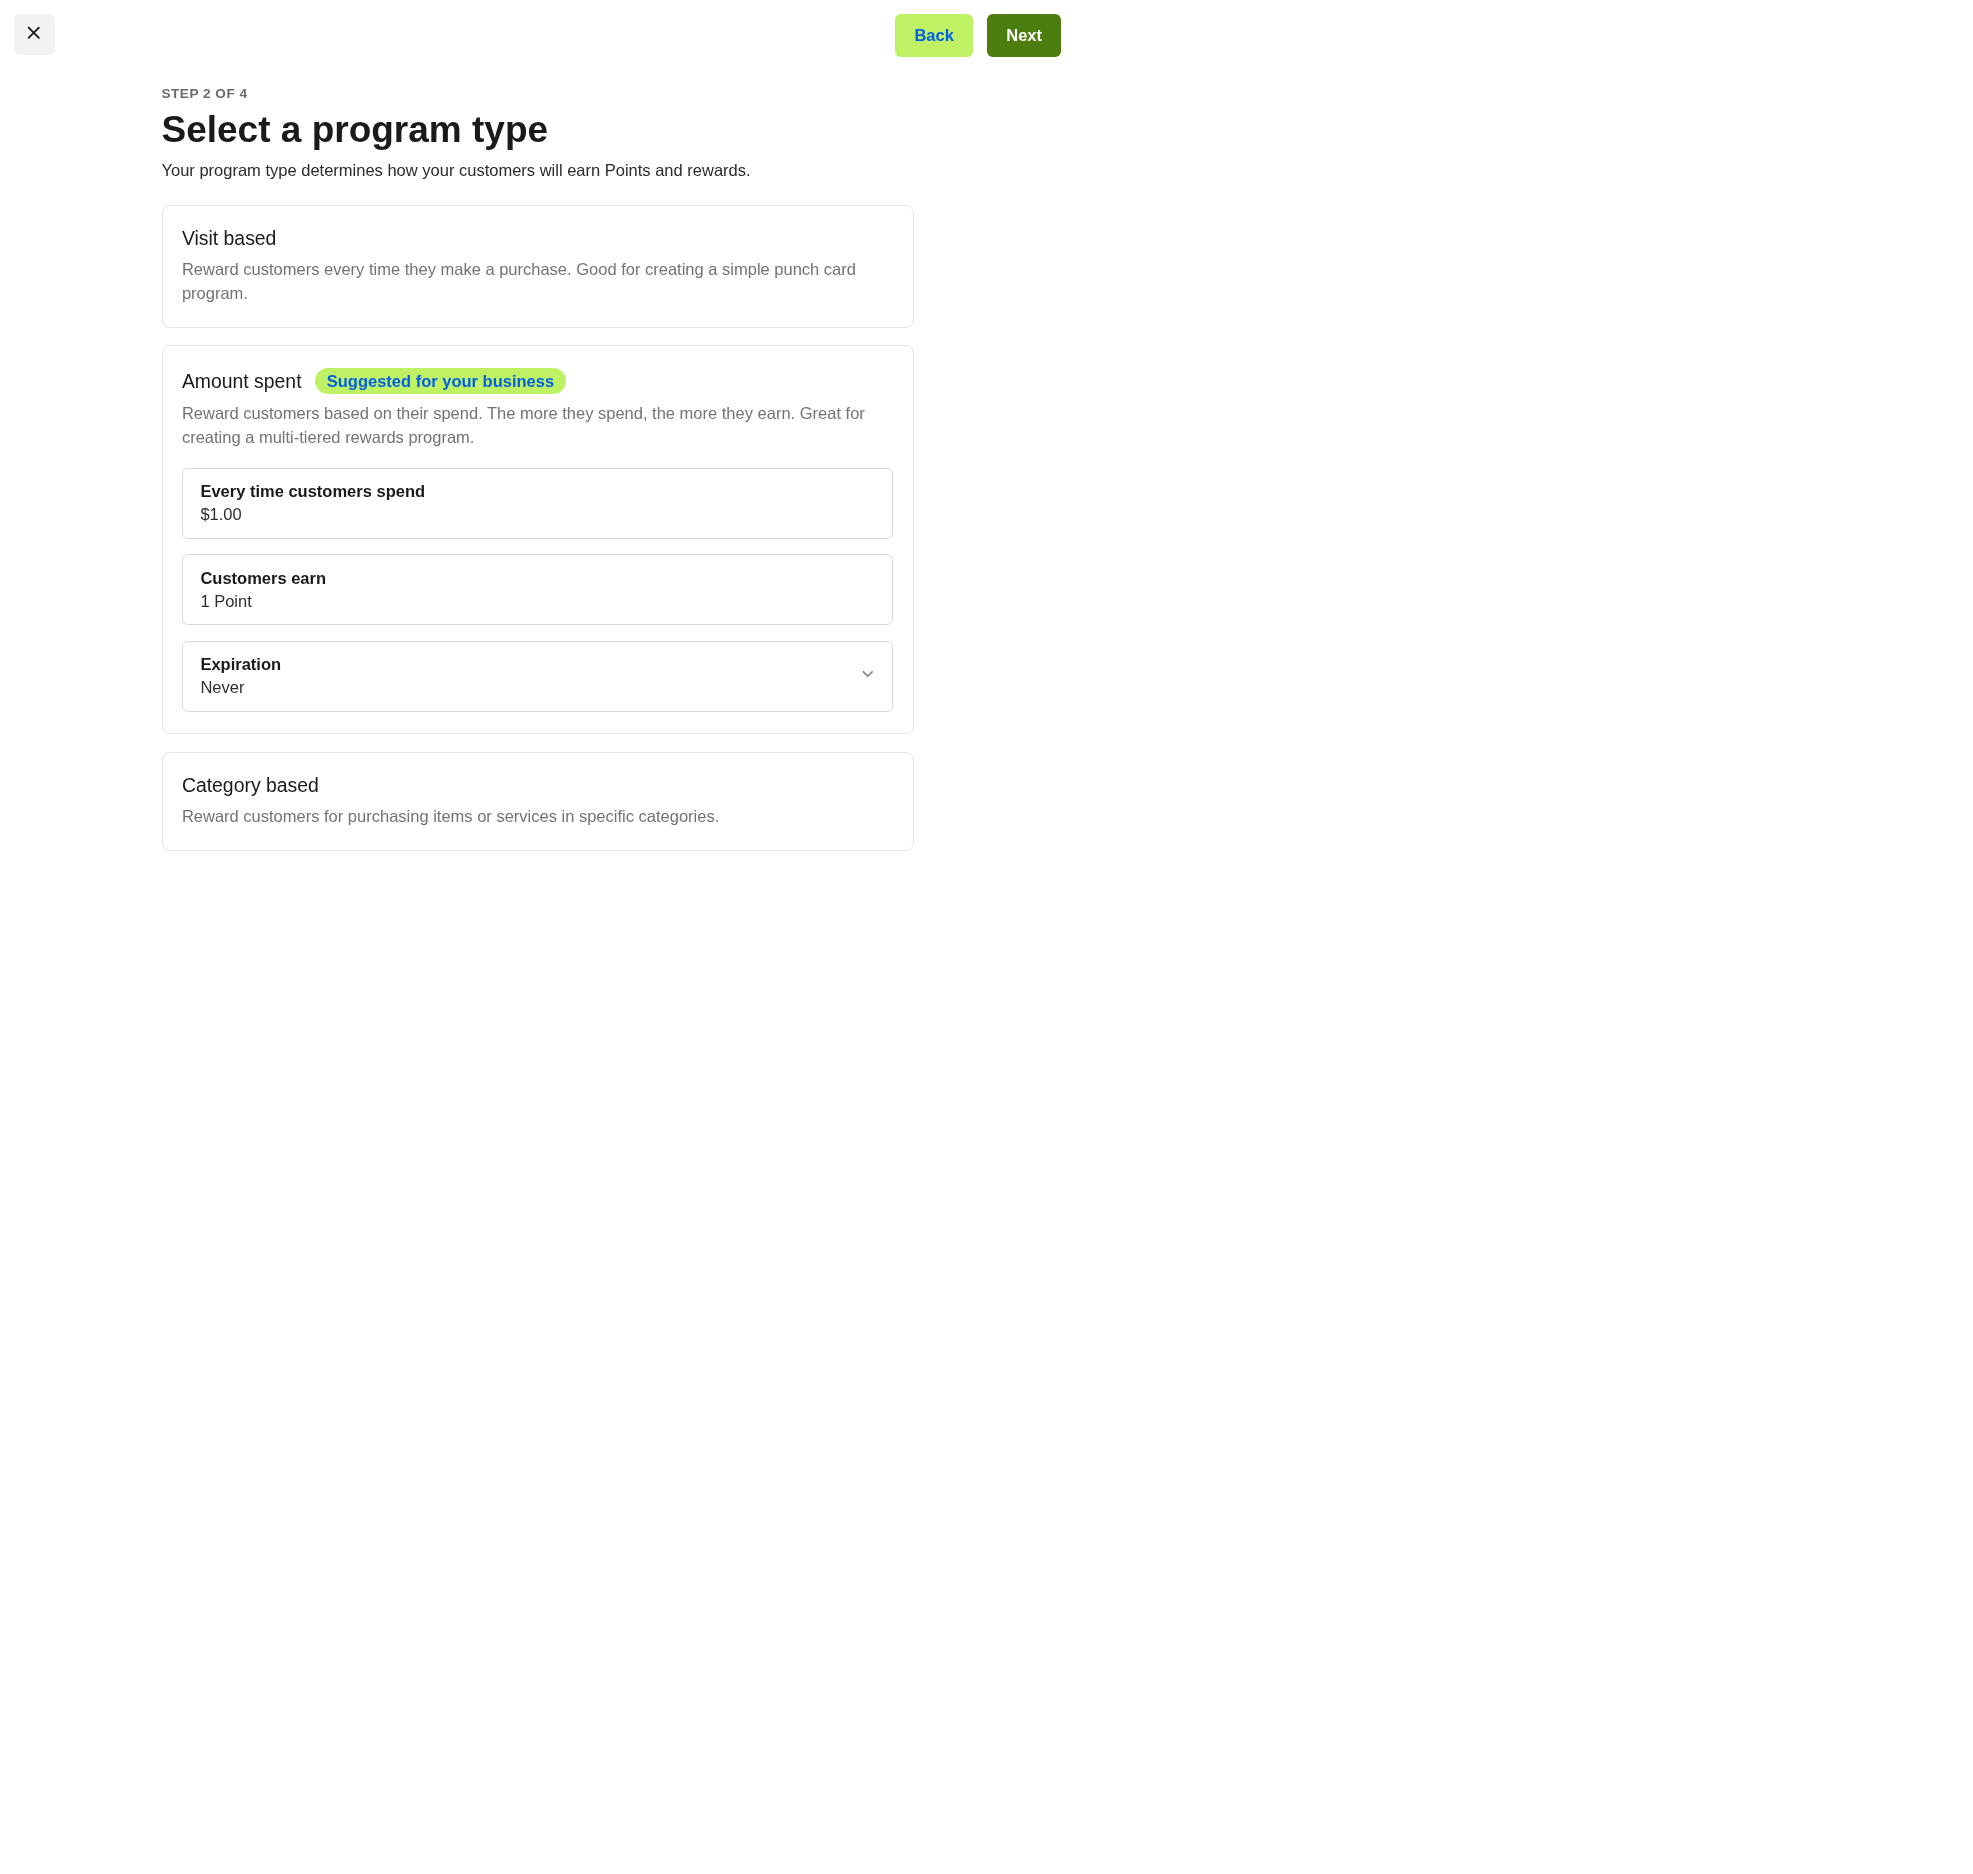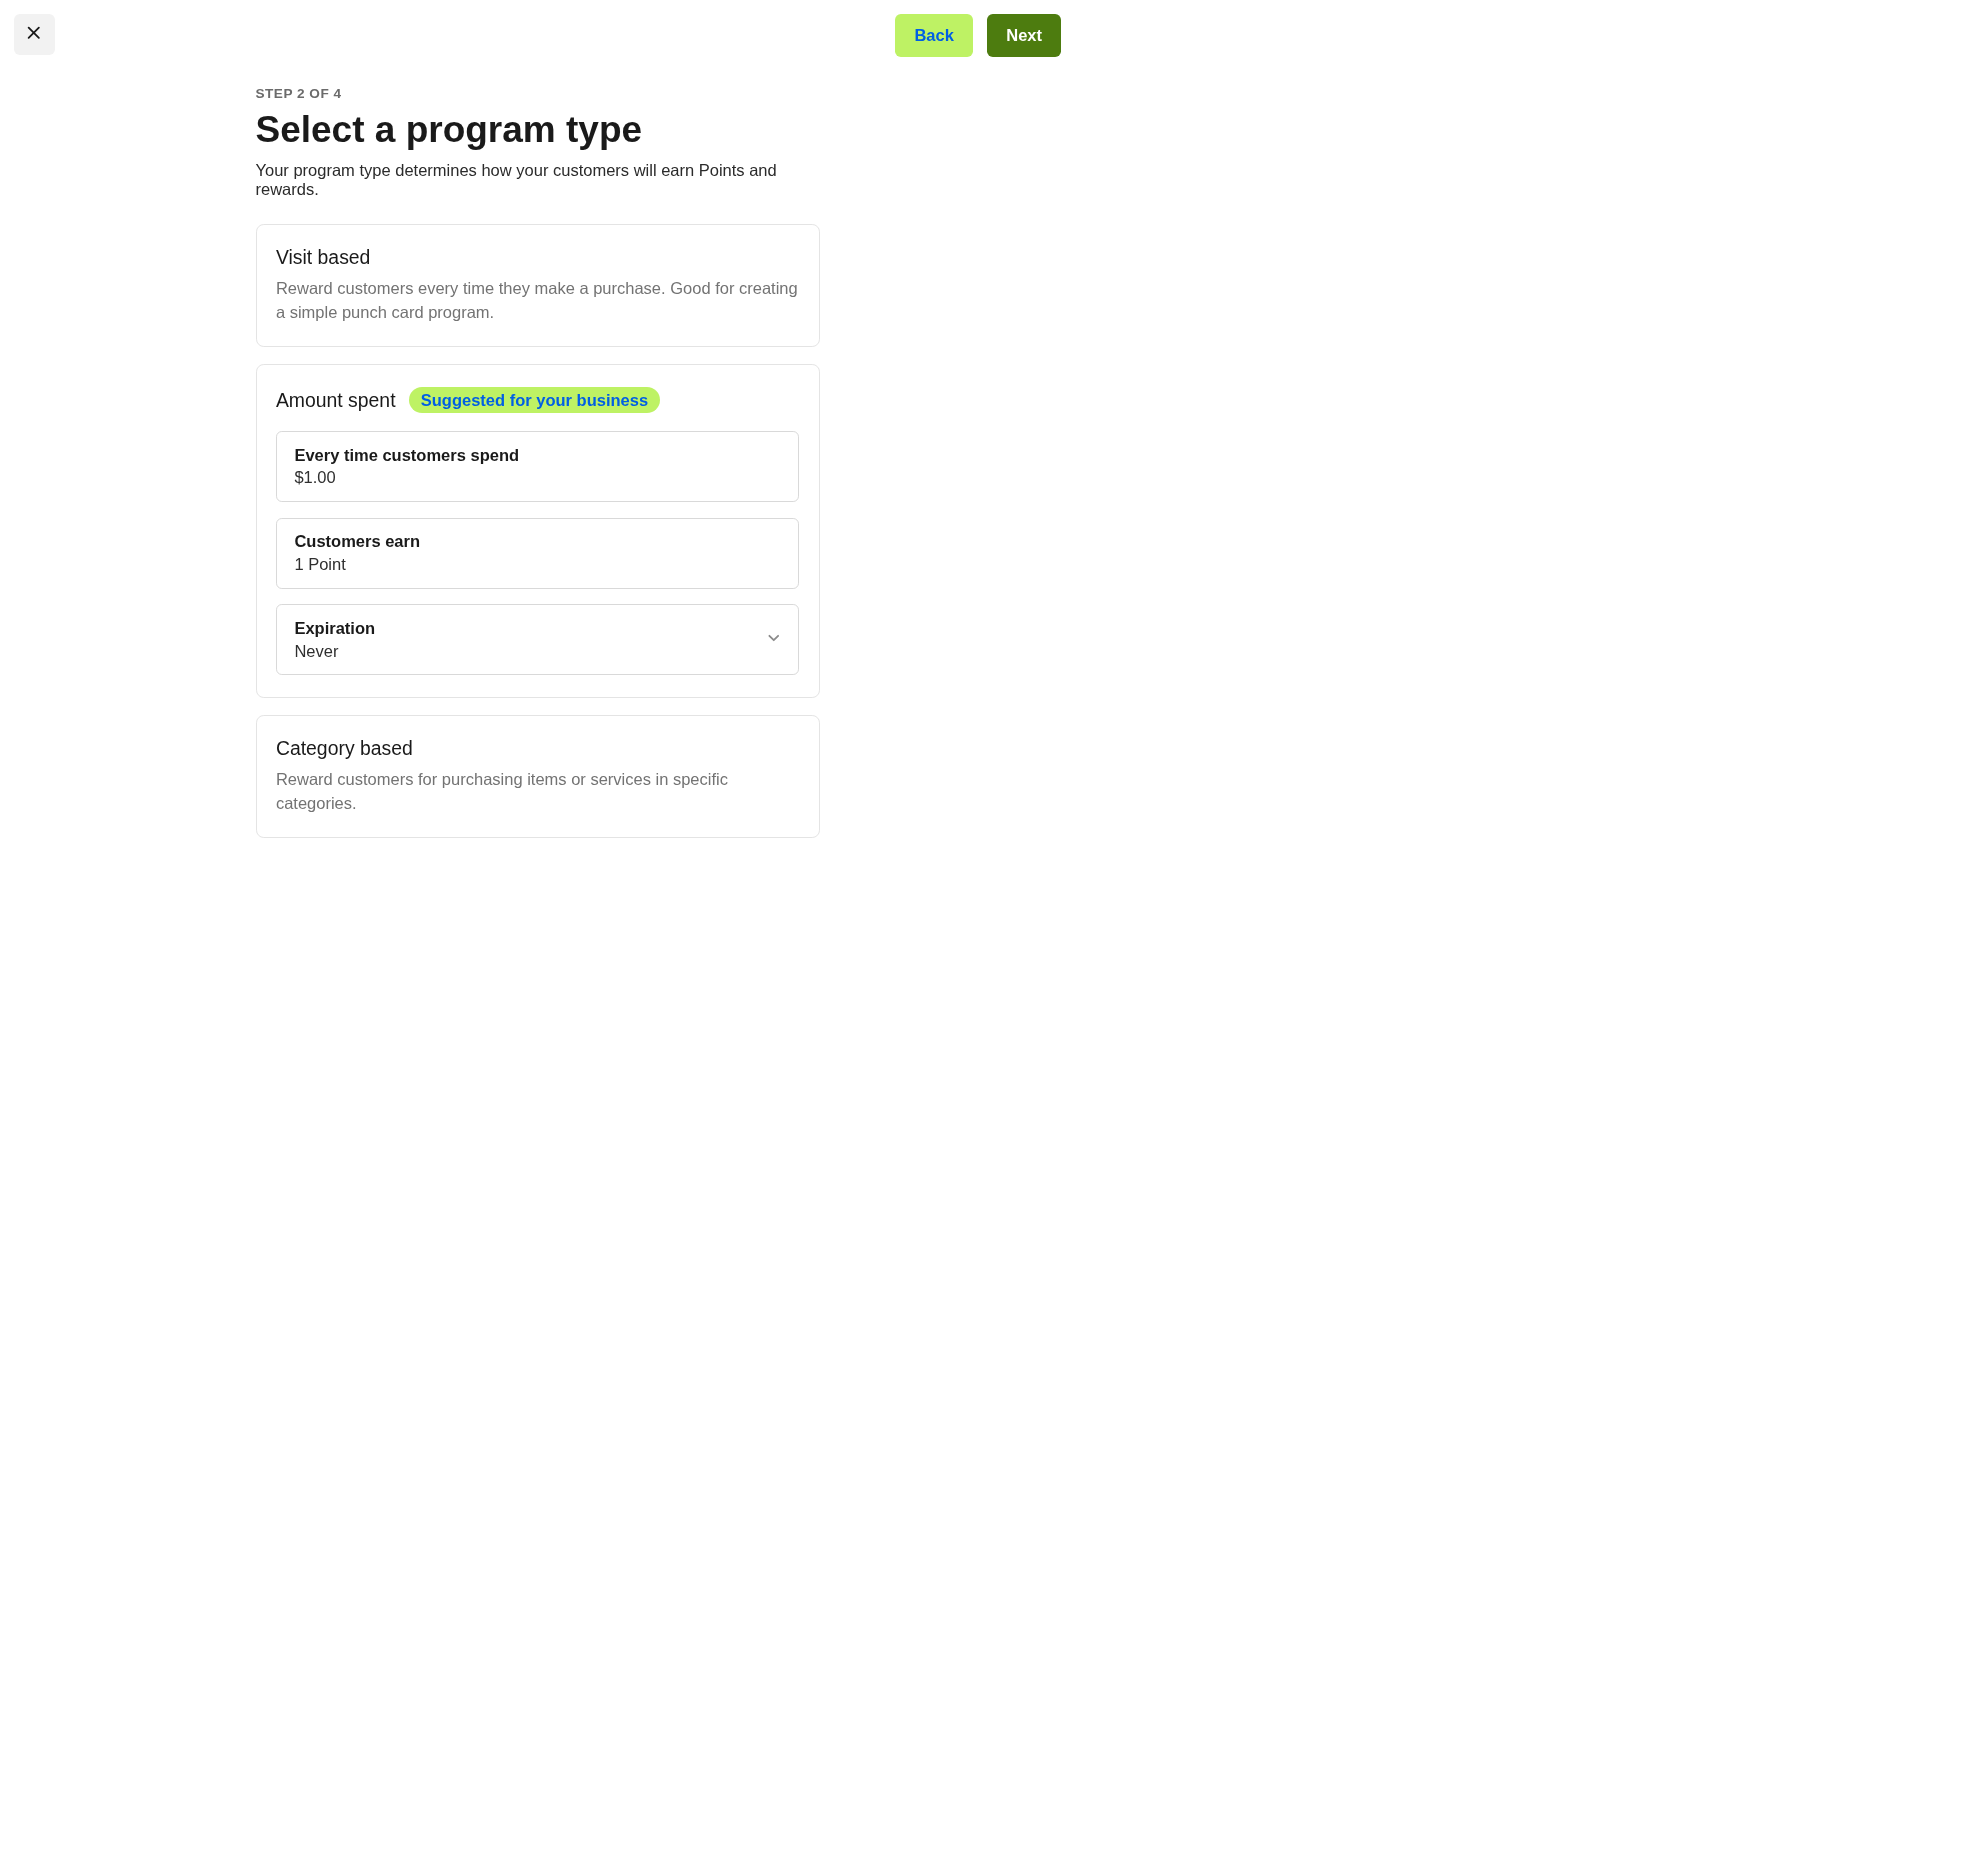--- a/index.html
+++ b/index.html
@@ -43,21 +43,21 @@
     font-weight: 600;
     cursor: pointer;
     display: flex;
     align-items: center;
     justify-content: center;
   }
   .btn-back { background: #bef264; color: #005fe4; }
   .btn-next { background: #4d7c0f; color: #fff; }
 
   .content {
-    width: 564px;
+    width: 752px;
     margin: 29px auto 19.4px auto;
   }
   .step-label {
     font-size: 13.6px;
     letter-spacing: 0.5px;
     font-weight: 600;
     color: #6b6b6b;
     text-transform: uppercase;
     margin-bottom: 9.7px;
   }
@@ -168,20 +168,21 @@
         <span class="card-title">Visit based</span>
       </div>
       <div class="card-desc">Reward customers every time they make a purchase. Good for creating a simple punch card program.</div>
     </div>
 
     <div class="card">
       <div class="card-head">
         <span class="card-title">Amount spent</span>
         <span class="badge">Suggested for your business</span>
       </div>
+      <div class="card-desc">Reward customers based on their spend. The more they spend, the more they earn. Great for creating a multi-tiered rewards program.</div>
 
       <div class="fields">
         <div class="field">
           <div class="field-label">Every time customers spend</div>
           <div class="field-value">$1.00</div>
         </div>
         <div class="field">
           <div class="field-label">Customers earn</div>
           <div class="field-value">1 Point</div>
         </div>

